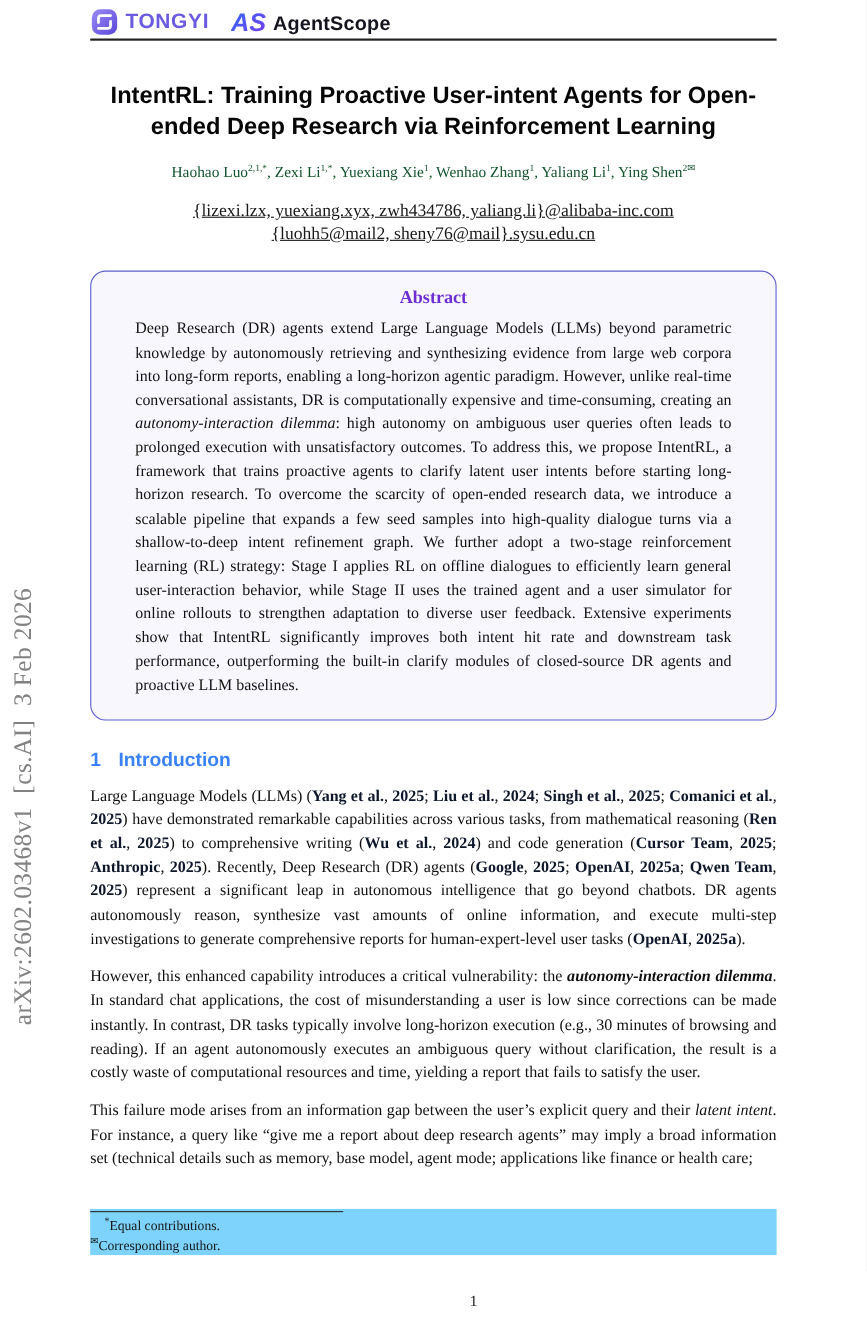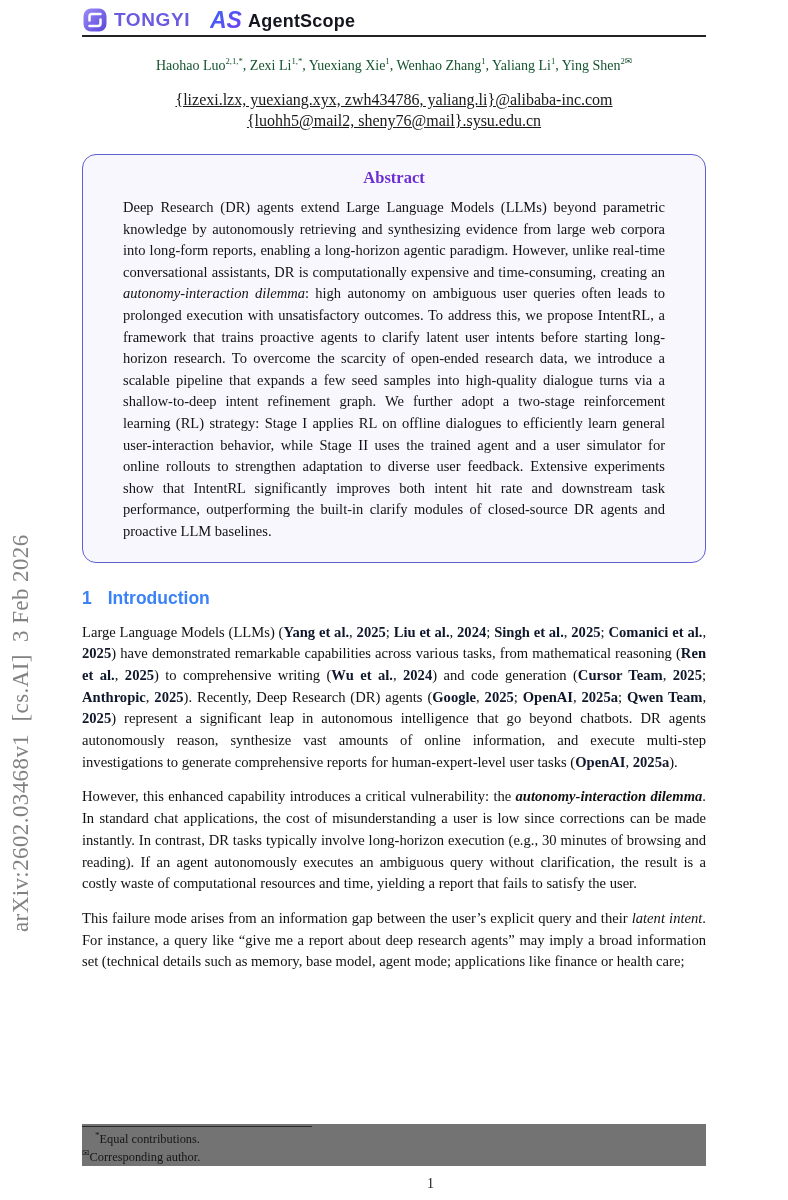--- a/index.html
+++ b/index.html
@@ -63,22 +63,22 @@
   
   .seg-plain {}
   .seg-cite { color:#0f172a;font-weight:bold; }
   .seg-bold { font-weight:400; }
   .seg-italic { font-style:italic; }
   .seg-bolditalic { font-weight:700; font-style:italic; }
   .seg-sup { vertical-align:super; font-size:0.62em; line-height:0; }
 
   
   .footnote-block {
-    position:absolute; top:1124px; left:82px; width:624px;
-    background:#737373; padding-top:2px;
+    position:absolute; top:1099px; left:82px; width:624px;
+    background:#7dd3fc; padding-top:2px;
   }
   .footnote-rule { width:230px; border-top:1.4px solid #2a2a2a; margin-bottom:3px; }
   .footnote-line { font-size:12.4px; line-height:18px; color:#161616; }
   .footnote-line.first { padding-left:13px; }
   .footnote-marker { vertical-align:super; font-size:0.72em; line-height:0; }
   .page-number {
     position:absolute; top:1176px; left:427px;
     font-size:14px; color:#222;
   }
 </style>
@@ -114,20 +114,21 @@
                 <stop offset="100%" stop-color="#7a3bf0"></stop>
             </linearGradient>
           </defs>
           <text x="0" y="19" font-family="Liberation Sans, sans-serif" font-size="23" font-weight="bold" font-style="italic" fill="url(#asg)">AS</text>
         </svg>
         <span class="as-text">AgentScope</span>
       </div>
     </div>
     <div class="header-rule"></div>
 
+    <div class="paper-title">IntentRL: Training Proactive User-intent Agents for Open-ended Deep Research via Reinforcement Learning</div>
 
     <div class="authors-line"><span class="seg-plain">Haohao Luo</span><span class="seg-sup">2,1,*</span><span class="seg-plain">, Zexi Li</span><span class="seg-sup">1,*</span><span class="seg-plain">, Yuexiang Xie</span><span class="seg-sup">1</span><span class="seg-plain">, Wenhao Zhang</span><span class="seg-sup">1</span><span class="seg-plain">, Yaliang Li</span><span class="seg-sup">1</span><span class="seg-plain">, Ying Shen</span><span class="seg-sup">2✉</span></div>
 
 
     <div class="emails">
       <div>{lizexi.lzx, yuexiang.xyx, zwh434786, yaliang.li}@alibaba-inc.com</div>
       <div>{luohh5@mail2, sheny76@mail}.sysu.edu.cn</div>
     </div>
 
     <div class="abstract-box">

